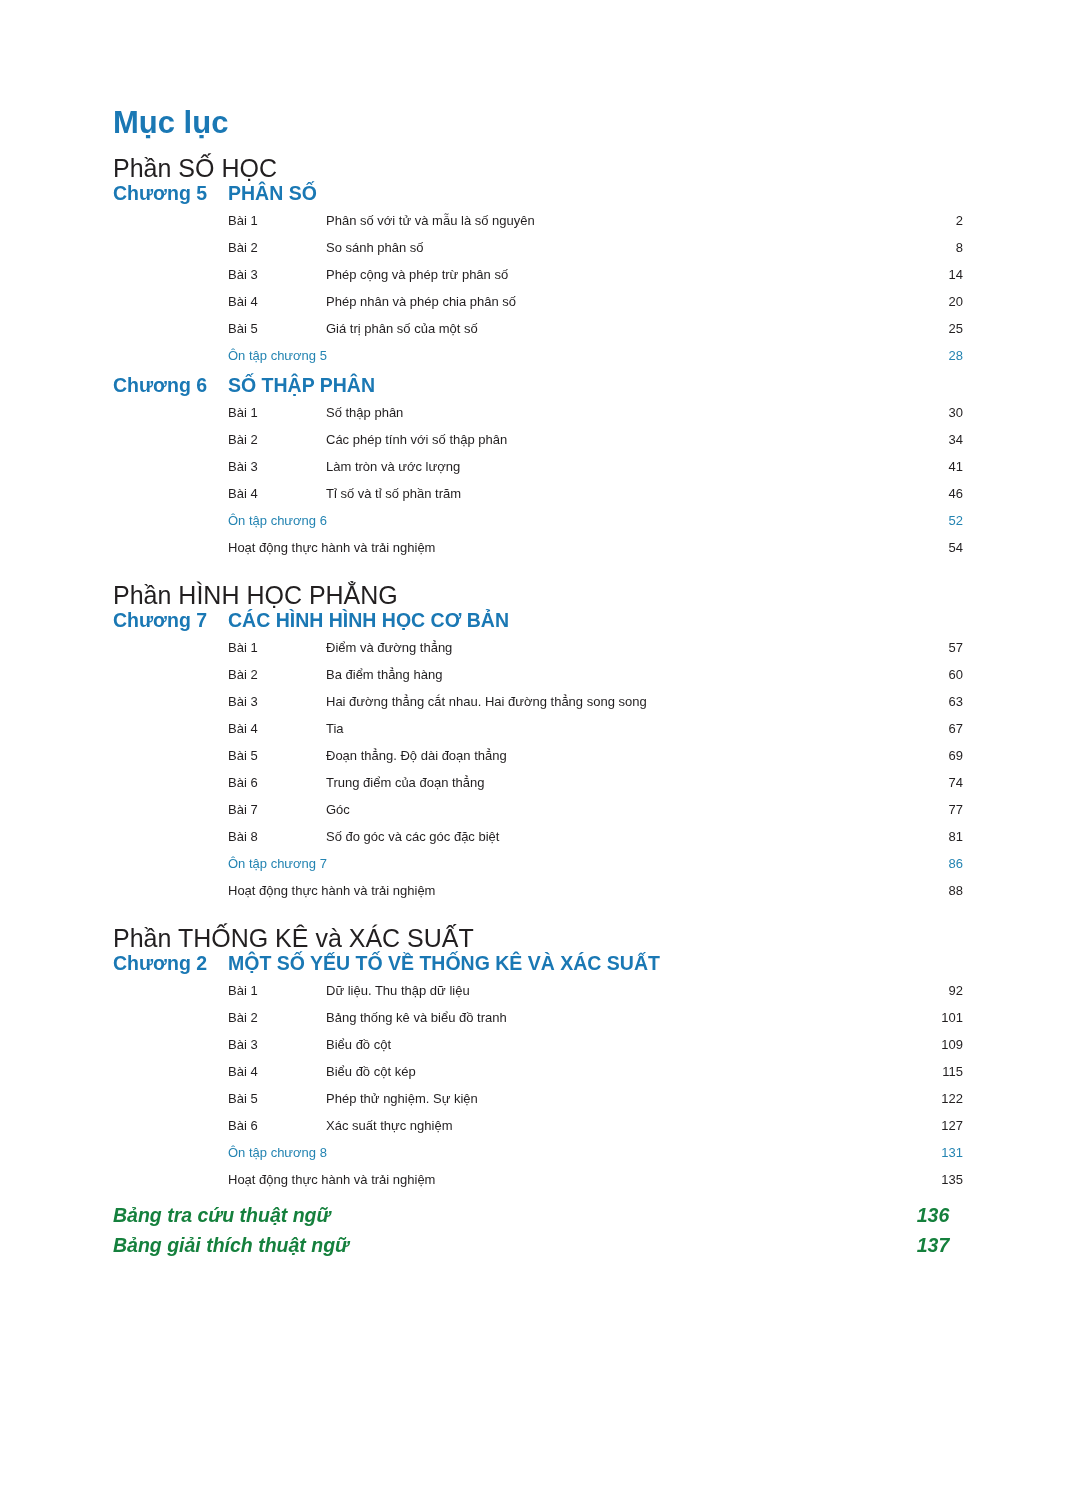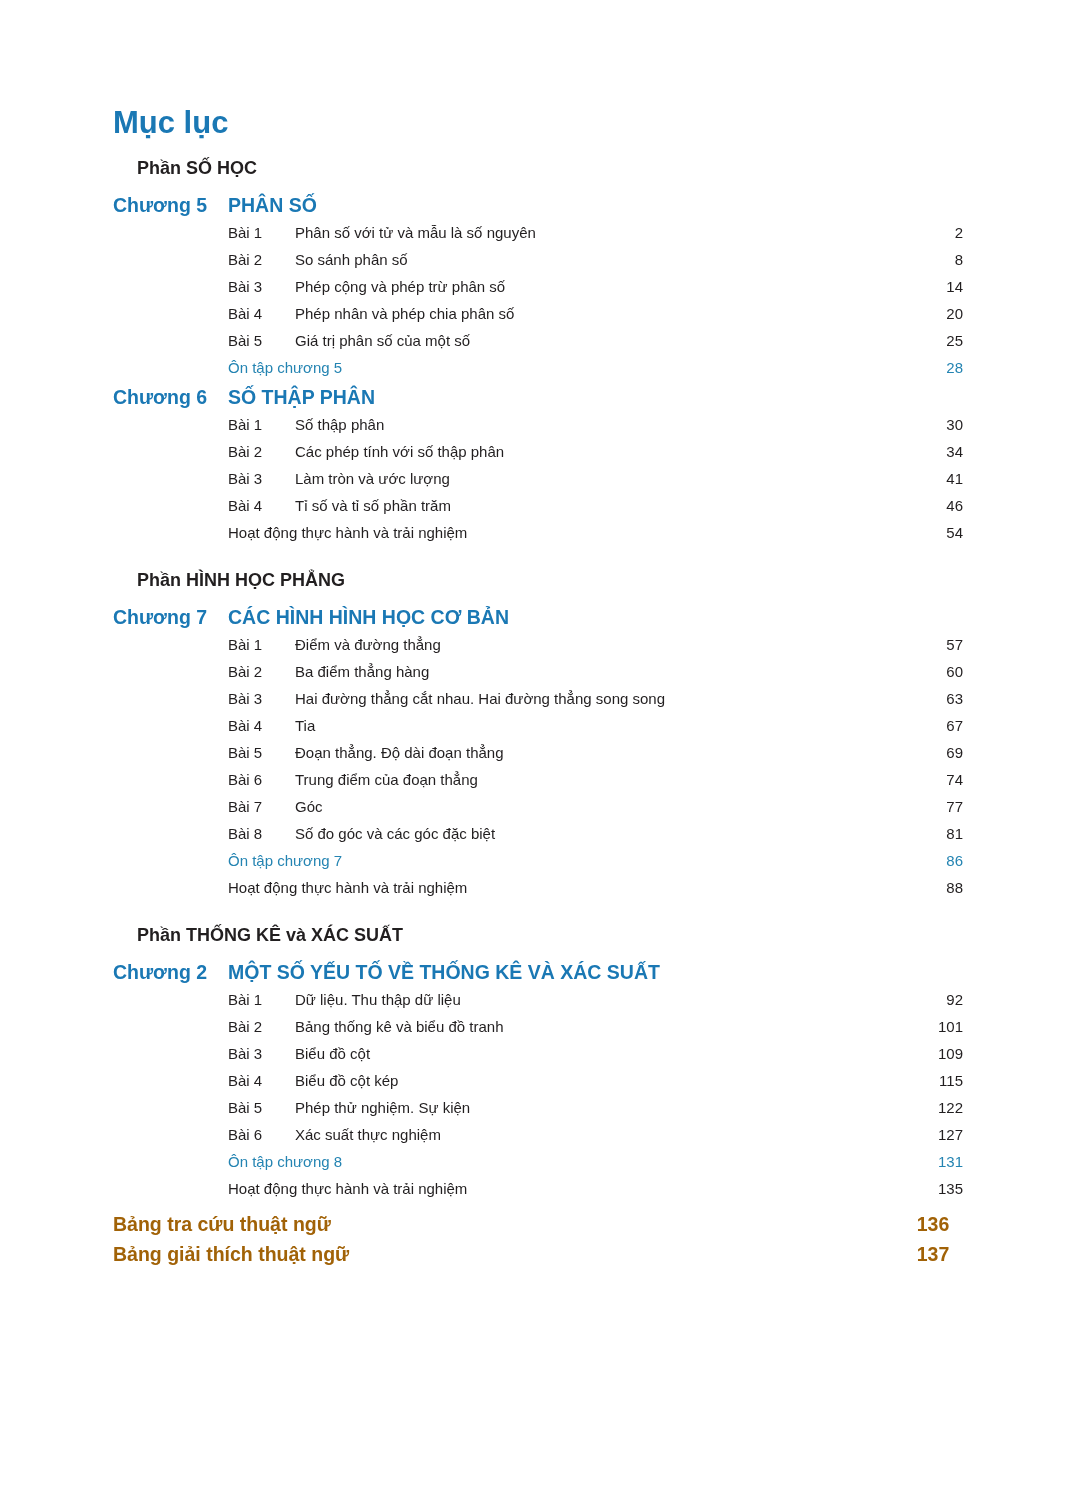--- a/index.html
+++ b/index.html
@@ -25,28 +25,27 @@
     font-weight: bold;
     color: var(--heading-blue, #1a78b4);
   }
   .part {
     margin-top: 14px;
   }
   .part + .part {
     margin-top: 22px;
   }
   .part-label {
-    font-size: 18px;
+    font-size: 25px;
     line-height: 24px;
-    font-weight: bold;
+    font-weight: normal;
     color: #221f20;
-    margin-left: 24px;
   }
   .chapter {
-    margin-top: 12px;
+    margin-top: 0;
   }
   .chapter + .chapter {
     margin-top: 3px;
   }
   .chapter-header {
     display: flex;
     font-size: 19.5px;
     line-height: 27px;
     font-weight: bold;
     color: var(--heading-blue, #1a78b4);
@@ -54,23 +53,24 @@
   .chapter-label {
     width: 115px;
     flex: 0 0 115px;
   }
   .chapter-title {
     flex: 1;
   }
   .toc-row {
     display: flex;
     padding-left: 115px;
-    font-size: 15px;
+    font-size: 13px;
     line-height: 27px;
     color: #221f20;
+    gap: 31px;
   }
   .toc-row .row-num {
     flex: 0 0 67px;
     width: 67px;
   }
   .toc-row .row-title {
     flex: 1;
     padding-right: 10px;
   }
   .toc-row .row-page {
@@ -82,21 +82,22 @@
     color: var(--review-blue, #2484b2);
   }
   .back-matter {
     margin-top: 7px;
   }
   .back-row {
     display: flex;
     font-size: 19.5px;
     line-height: 30px;
     font-weight: bold;
-    color: #a16207;
+    color: #15803d;
+    font-style: italic;
   }
   .back-row .back-title {
     flex: 1;
   }
   .back-row .back-page {
     flex: 0 0 60px;
     text-align: center;
   }
 </style>
 </head>
@@ -161,20 +162,25 @@
   </div>
           <div class="toc-row lesson">
     <span class="row-num">Bài 3</span>
     <span class="row-title">Làm tròn và ước lượng</span>
     <span class="row-page">41</span>
   </div>
           <div class="toc-row lesson">
     <span class="row-num">Bài 4</span>
     <span class="row-title">Tỉ số và tỉ số phần trăm</span>
     <span class="row-page">46</span>
+  </div>
+          <div class="toc-row review">
+
+    <span class="row-title">Ôn tập chương 6</span>
+    <span class="row-page">52</span>
   </div>
           <div class="toc-row activity">
 
     <span class="row-title">Hoạt động thực hành và trải nghiệm</span>
     <span class="row-page">54</span>
   </div>
         </div>
       </section>
       <section class="part">
     <div class="part-label">Phần HÌNH HỌC PHẲNG</div>

